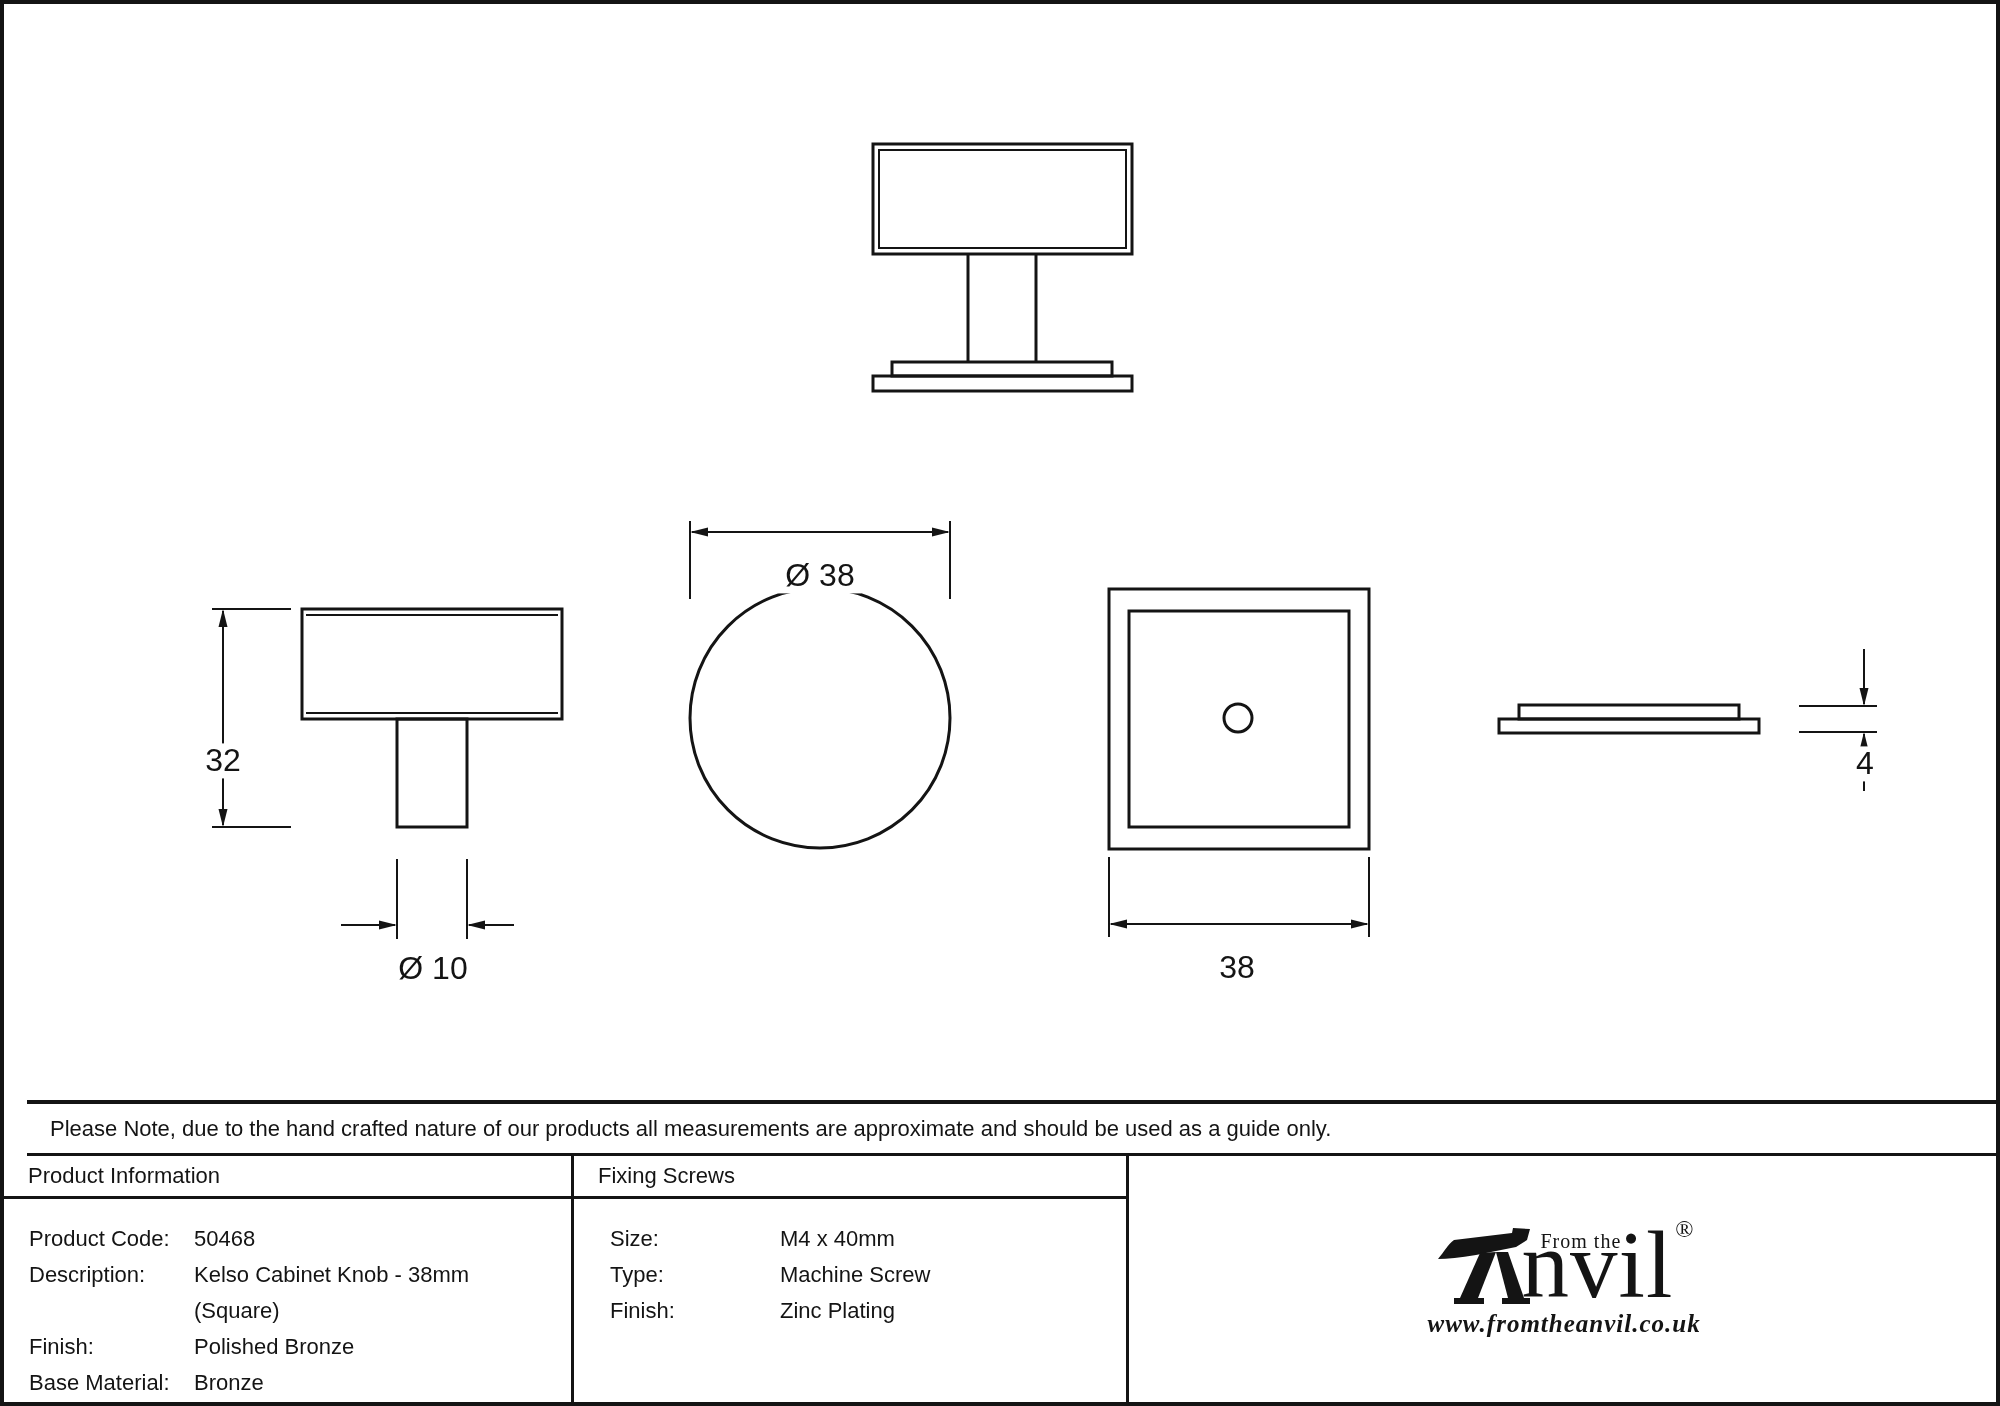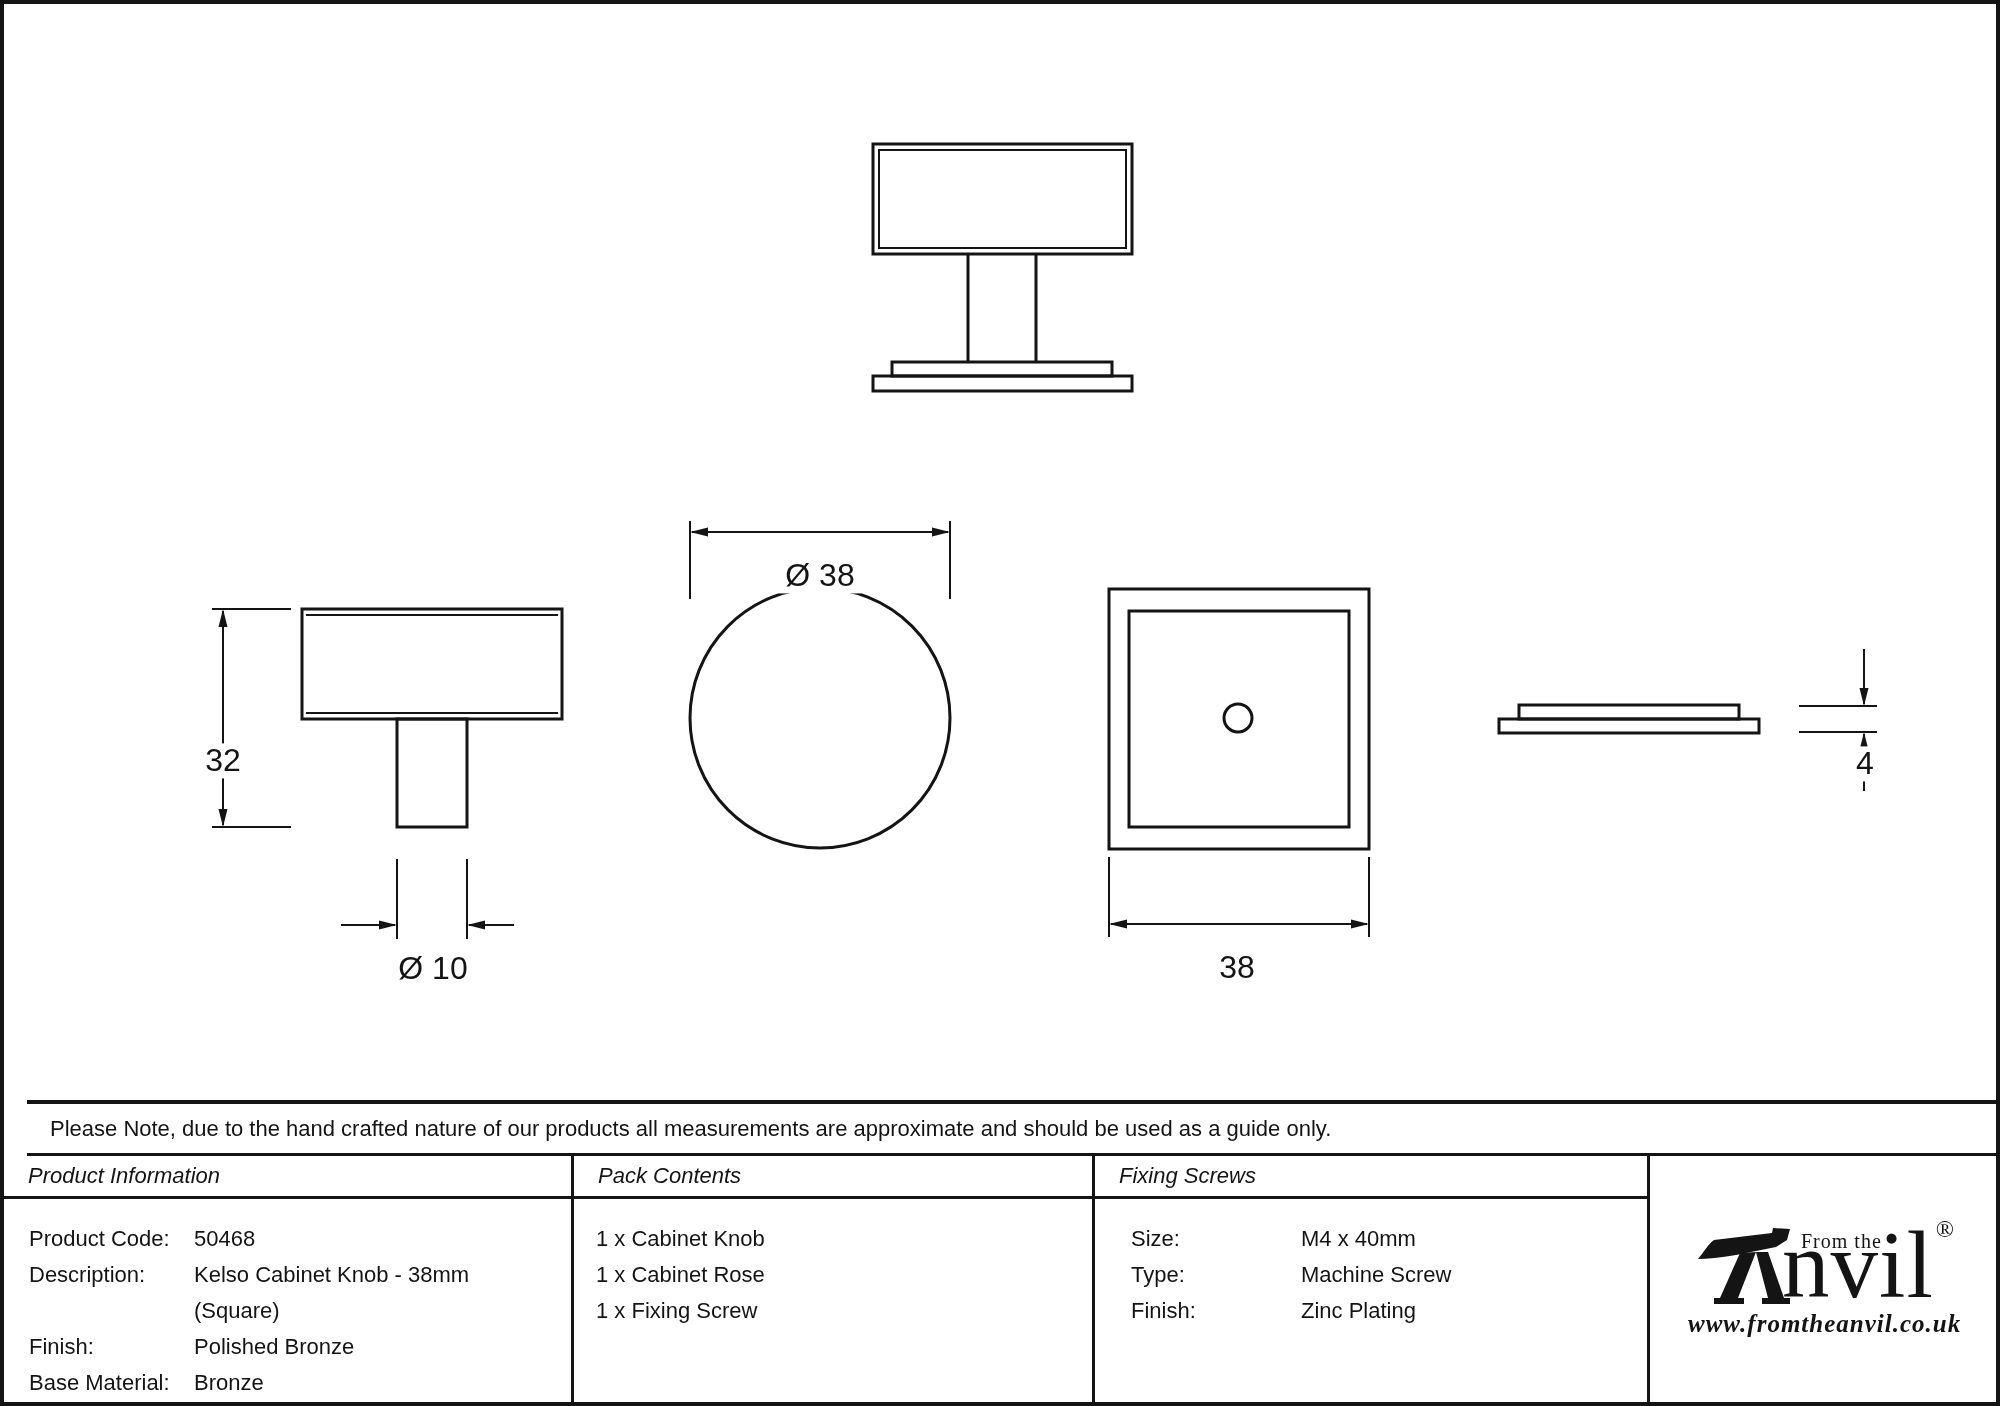--- a/index.html
+++ b/index.html
@@ -42,21 +42,20 @@
   .col.c1 { width:570px; }
   .col.c2 { width:521px; }
   .col.c3 { width:555px; }
   .col.c4 { width:auto; flex:1; border-right:none; display:flex; align-items:center; justify-content:center; }
   .col-header {
     height:43px; box-sizing:border-box;
     border-bottom:3px solid #141414;
     display:flex; align-items:center;
     padding-left:24px;
     font-size:22px;
-    font-style:italic;
   }
   .col-body { flex:1; padding-top:22px; font-size:22px; line-height:36px; }
   .kv { display:grid; grid-template-columns:165px 1fr; padding-left:25px; }
   .c3 .kv { grid-template-columns:170px 1fr; padding-left:36px; }
   .list { padding-left:22px; }
 
   
   .logo { position:relative; width:250px; height:113px; }
   .anvil-svg { position:absolute; left:0; top:5px; width:92px; height:76px; }
   .from-the {
@@ -191,30 +190,20 @@
           <span>Finish:</span>
           <span>Polished Bronze</span>
         </div>
         <div class="kv">
           <span>Base Material:</span>
           <span>Bronze</span>
         </div>
       </div>
     </div>
 
-    <div class="col c2">
-      <div class="col-header">
-        <span>Pack Contents</span>
-      </div>
-      <div class="col-body list">
-        <div>1 x Cabinet Knob</div>
-        <div>1 x Cabinet Rose</div>
-        <div>1 x Fixing Screw</div>
-      </div>
-    </div>
 
     <div class="col c3">
       <div class="col-header">
         <span>Fixing Screws</span>
       </div>
       <div class="col-body">
         <div class="kv">
           <span>Size:</span>
           <span>M4 x 40mm</span>
         </div>

